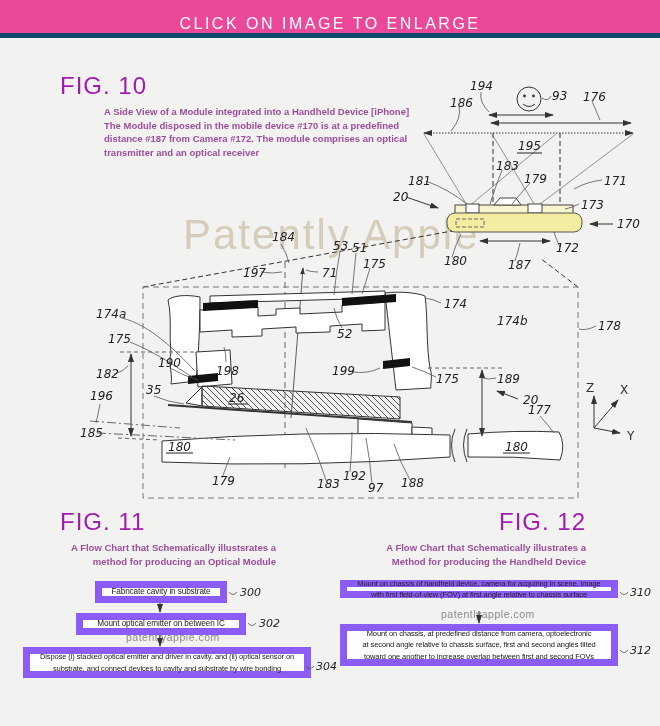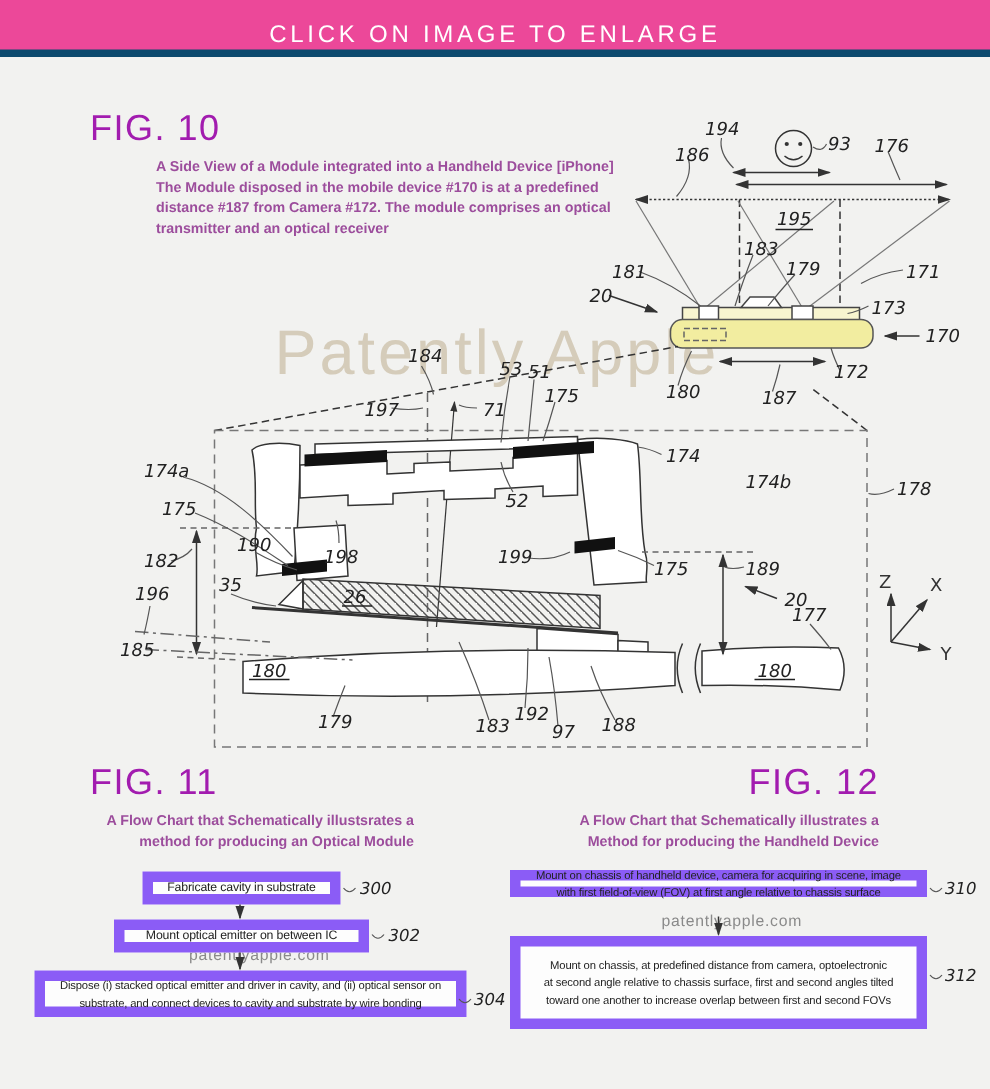--- a/index.html
+++ b/index.html
@@ -49,21 +49,21 @@
     position:absolute; background:#fdfdfd; border:7px solid #8b5cf6;
     display:flex; flex-direction:column; align-items:center; justify-content:center;
     z-index:2; text-align:center; color:#222;
   }
   .fc-line { white-space:nowrap; font-size:7.5px; line-height:11.5px; letter-spacing:-0.1px; }
   .fc-line-lg { font-size:8.2px; }
   #box-300 { left:95px;  top:581px; width:132px; height:22px; }
   #box-302 { left:76px;  top:613px; width:170px; height:22px; }
   #box-304 { left:23px;  top:647px; width:288px; height:31px; }
   #box-310 { left:340px; top:580px; width:278px; height:18px; }
-  #box-312 { left:340px; top:624px; width:278px; height:62px; }
+  #box-312 { left:340px; top:624px; width:278px; height:42px; }
 
   svg.overlay { position:absolute; inset:0; z-index:3; pointer-events:none; }
   svg text { font-family:"DejaVu Sans", sans-serif; font-style:italic; font-size:12px; fill:#222; }
   svg text.fc-ref { font-size:11px; }
   svg text.axis { font-style:normal; font-size:12px; fill:#333; }
 </style>
 </head>
 <body>
 
 <div class="stage">

